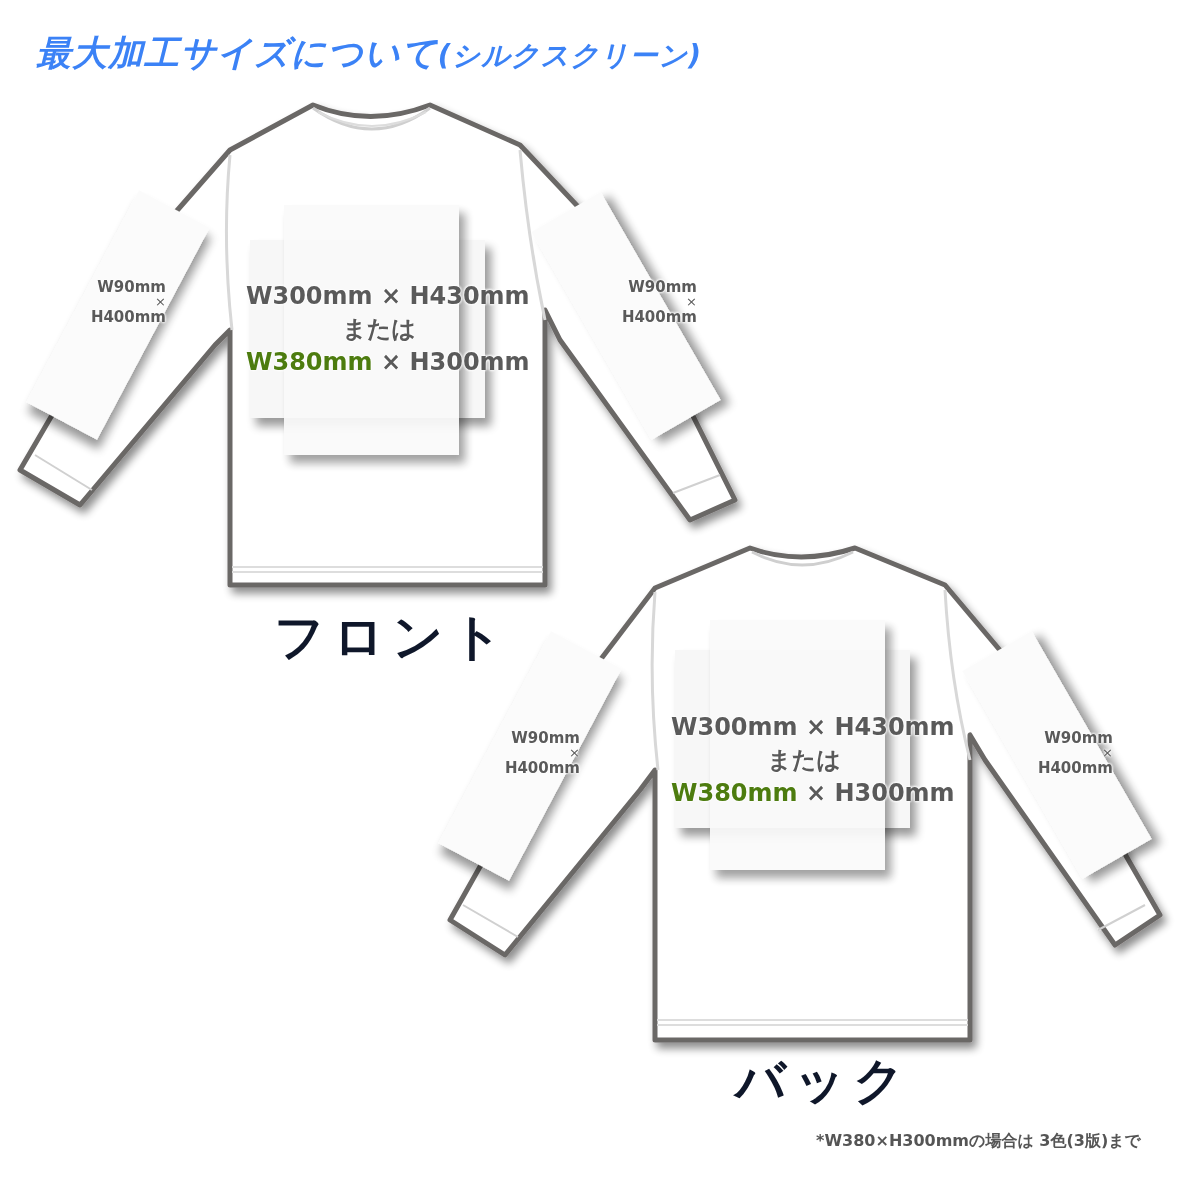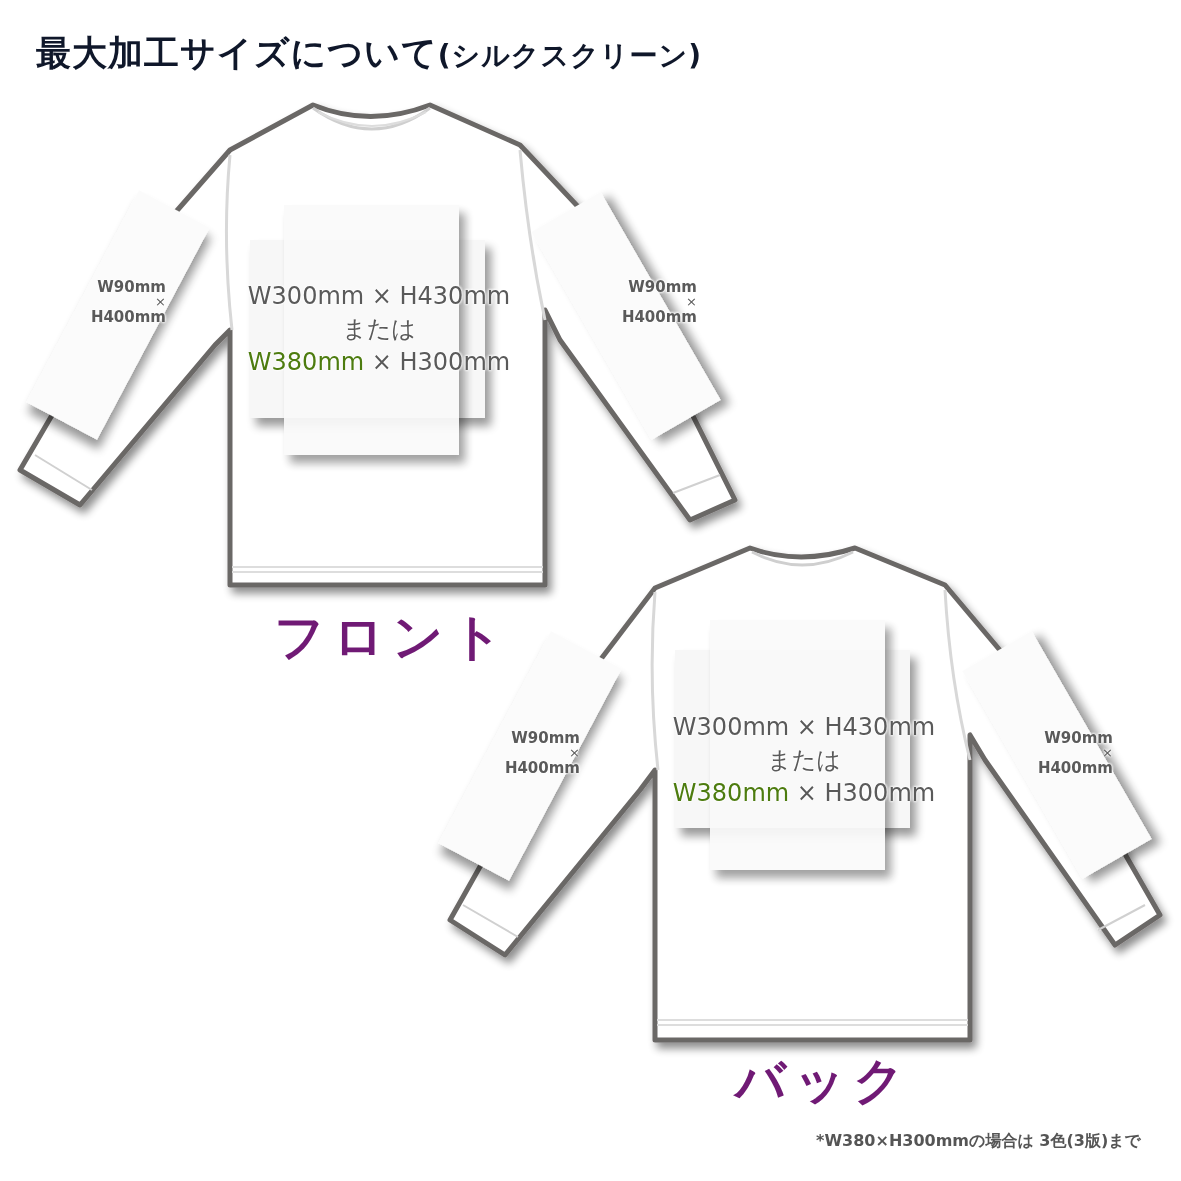--- a/index.html
+++ b/index.html
@@ -1,24 +1,24 @@
 <!DOCTYPE html>
 <html><head>
 <meta charset="utf-8">
 <style>
   html, body { margin:0; padding:0; background:#ffffff; }
   body { width:1181px; height:1181px; position:relative; overflow:hidden;
          font-family:"DejaVu Sans","Liberation Sans",sans-serif; color:#5f5f5f; }
   .title { position:absolute; left:36px; top:30px; font-size:35px; font-weight:bold;
-           color:#0f172a; letter-spacing:1px; white-space:nowrap; }
+           color:#3b82f6; letter-spacing:1px; white-space:nowrap;font-style:italic; }
   .title .sub { font-size:28px; font-weight:bold; }
   svg.shirts { position:absolute; left:0; top:0; }
-  .view-label { position:absolute; font-size:50px; font-weight:bold; color:#701a75;
+  .view-label { position:absolute; font-size:50px; font-weight:bold; color:#0f172a;
                 letter-spacing:8px; white-space:nowrap; }
-  .main-dim { position:absolute; text-align:center; font-weight:normal; color:#5a5a5a;
+  .main-dim { position:absolute; text-align:center; font-weight:bold; color:#5a5a5a;
               font-size:24px; line-height:33px; white-space:nowrap;
               text-shadow:0 0 3px #fff,0 0 3px #fff,0 0 3px #fff; }
   .main-dim .orange { color:#4d7c0f; }
   .sleeve-dim { position:absolute; text-align:right; color:#5a5a5a; font-size:15px;
                 line-height:16px; white-space:nowrap; font-weight:bold;
                 text-shadow:0 0 3px #fff,0 0 3px #fff,0 0 3px #fff; }
   .sleeve-dim .x { font-weight:normal; font-size:13px; line-height:14px; }
   .note { position:absolute; right:40px; top:1131px; font-size:16px; color:#555;
           white-space:nowrap; font-weight:bold; }
 </style>

